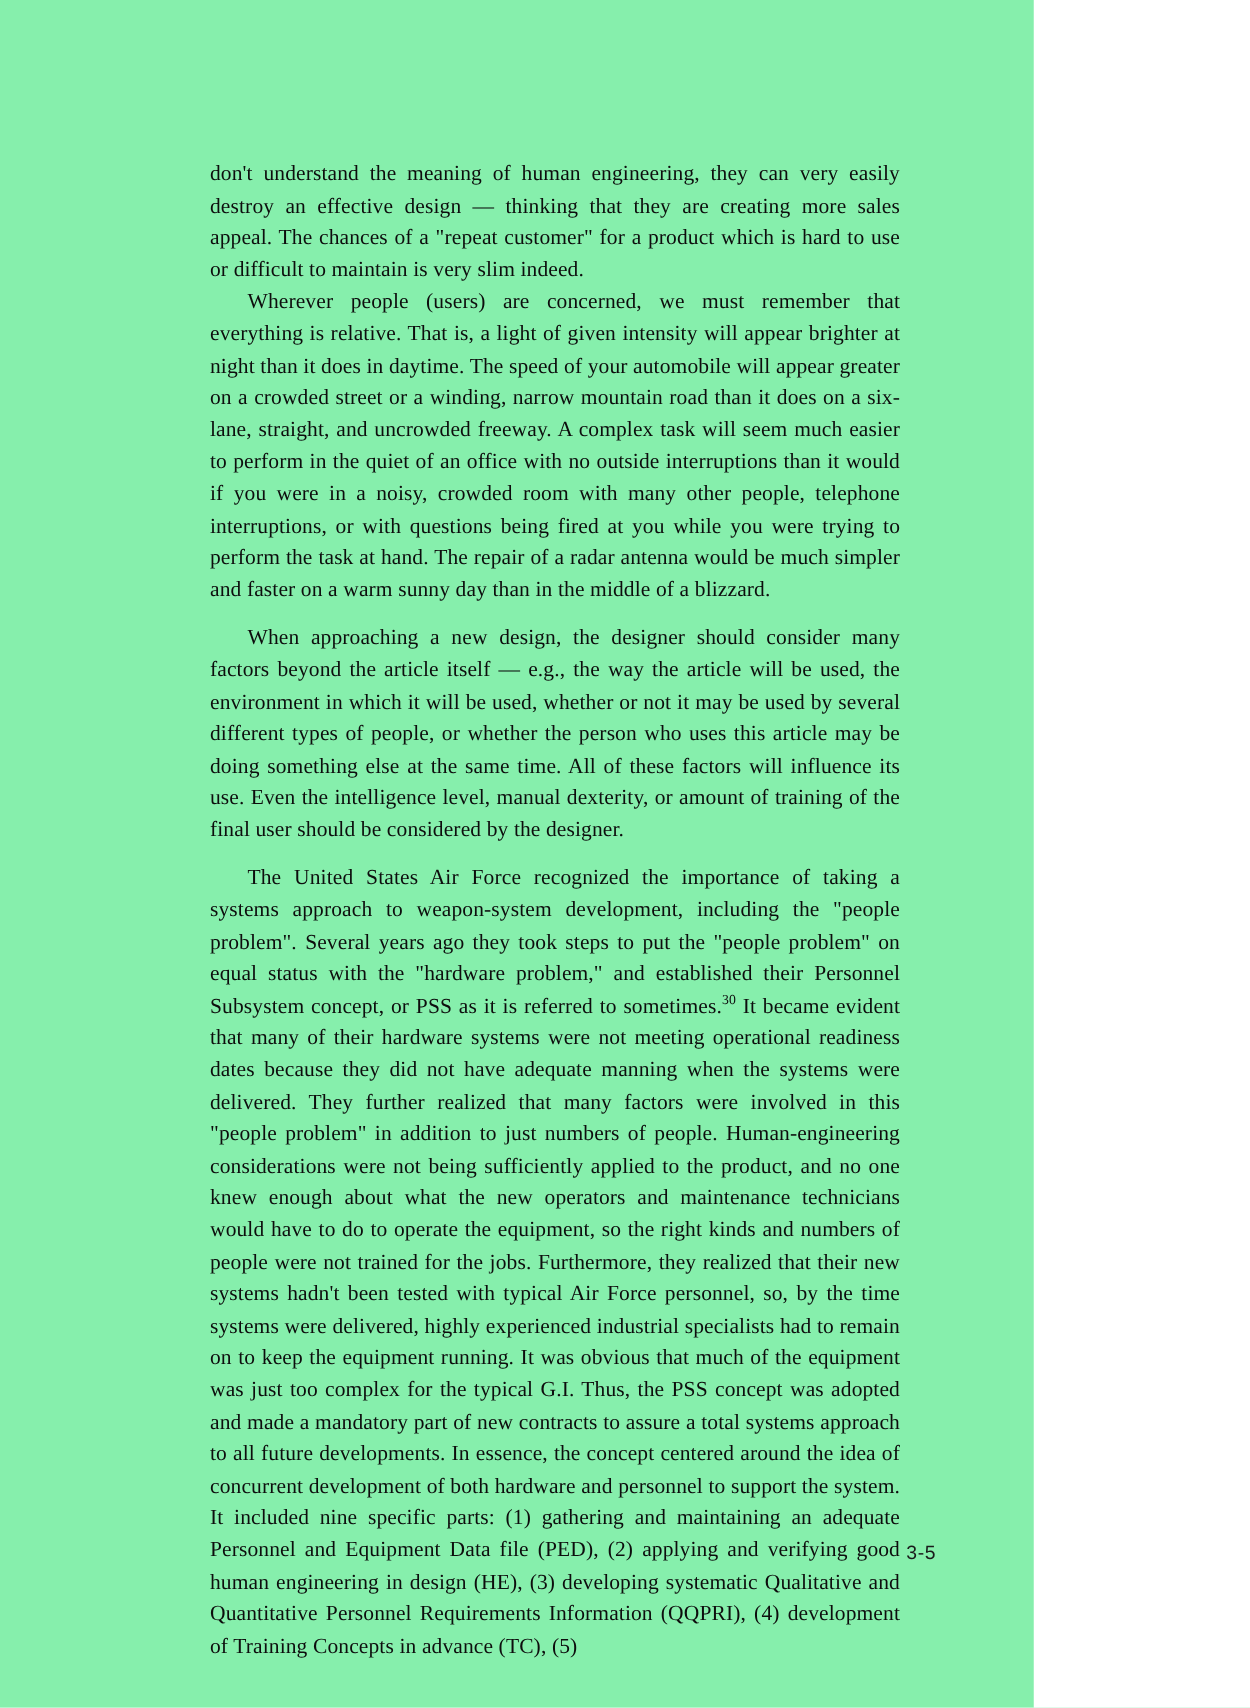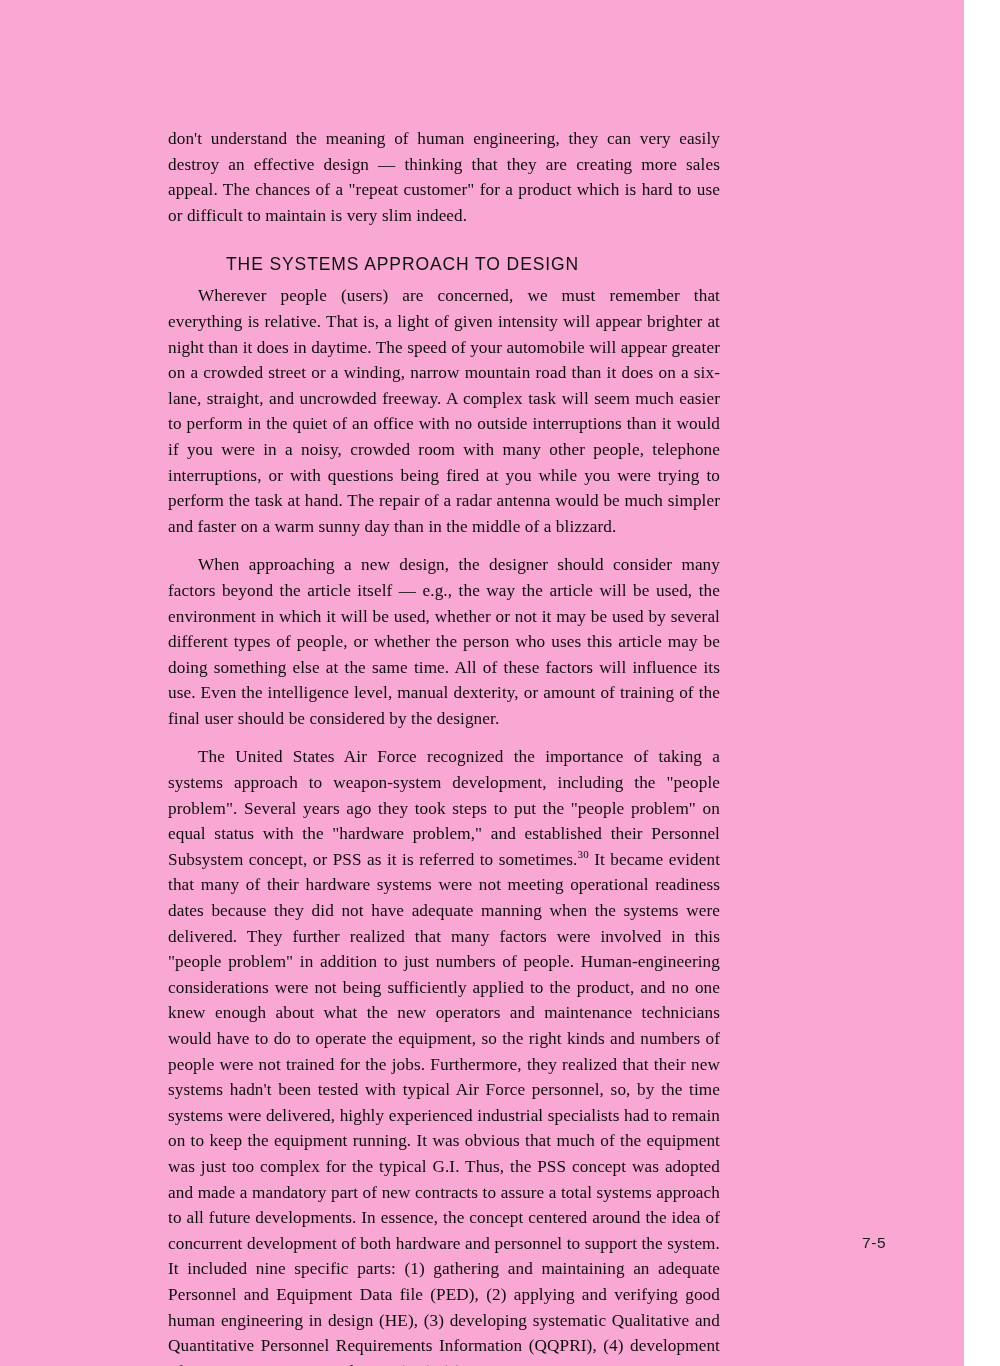--- a/index.html
+++ b/index.html
@@ -11,23 +11,23 @@
     width: 1000px;
     height: 1366px;
     font-family: "Liberation Serif", serif;
     color: #0d0d0d;
     position: relative;
     overflow: hidden;
   }
   .page {
     position: absolute;
     top: 0; left: 0;
-    width: 964px;
+    width: 827px;
     height: 1366px;
-    background: #f9a8d4;
+    background: #86efac;
   }
   .text-column {
     position: absolute;
     left: 168px;
     top: 126px;
     width: 552px;
   }
   p {
     margin: 0 0 0 0;
     font-size: 17.2px;
@@ -66,29 +66,28 @@
 </style>
 </head>
 <body>
 
 <div class="page">
 
   <div class="text-column">
 
     <p>don't understand the meaning of human engineering, they can very easily destroy an effective design — thinking that they are creating more sales appeal. The chances of a "repeat customer" for a product which is hard to use or difficult to maintain is very slim indeed.</p>
 
-    <h2 class="heading">THE SYSTEMS APPROACH TO DESIGN</h2>
 
     <p class="indent">Wherever people (users) are concerned, we must remember that everything is relative. That is, a light of given intensity will appear brighter at night than it does in daytime. The speed of your automobile will appear greater on a crowded street or a winding, narrow mountain road than it does on a six-lane, straight, and uncrowded freeway. A complex task will seem much easier to perform in the quiet of an office with no outside interruptions than it would if you were in a noisy, crowded room with many other people, telephone interruptions, or with questions being fired at you while you were trying to perform the task at hand. The repair of a radar antenna would be much simpler and faster on a warm sunny day than in the middle of a blizzard.</p>
 
     <div class="gap-small"></div>
 
     <p class="indent">When approaching a new design, the designer should consider many factors beyond the article itself — e.g., the way the article will be used, the environment in which it will be used, whether or not it may be used by several different types of people, or whether the person who uses this article may be doing something else at the same time. All of these factors will influence its use. Even the intelligence level, manual dexterity, or amount of training of the final user should be considered by the designer.</p>
 
     <div class="gap-small"></div>
 
     <p class="indent"><span>The United States Air Force recognized the importance of taking a systems approach to weapon-system development, including the "people problem". Several years ago they took steps to put the "people problem" on equal status with the "hardware problem," and established their Personnel Subsystem concept, or PSS as it is referred to sometimes.</span><sup>30</sup><span> It became evident that many of their hardware systems were not meeting operational readiness dates because they did not have adequate manning when the systems were delivered. They further realized that many factors were involved in this "people problem" in addition to just numbers of people. Human-engineering considerations were not being sufficiently applied to the product, and no one knew enough about what the new operators and maintenance technicians would have to do to operate the equipment, so the right kinds and numbers of people were not trained for the jobs. Furthermore, they realized that their new systems hadn't been tested with typical Air Force personnel, so, by the time systems were delivered, highly experienced industrial specialists had to remain on to keep the equipment running. It was obvious that much of the equipment was just too complex for the typical G.I. Thus, the PSS concept was adopted and made a mandatory part of new contracts to assure a total systems approach to all future developments. In essence, the concept centered around the idea of concurrent development of both hardware and personnel to support the system. It included nine specific parts: (1) gathering and maintaining an adequate Personnel and Equipment Data file (PED), (2) applying and verifying good human engineering in design (HE), (3) developing systematic Qualitative and Quantitative Personnel Requirements Information (QQPRI), (4) development of Training Concepts in advance (TC), (5)</span></p>
 
   </div>
 
-  <div class="page-number">7-5</div>
+  <div class="page-number">3-5</div>
 
 </div>
 
 </body></html>

